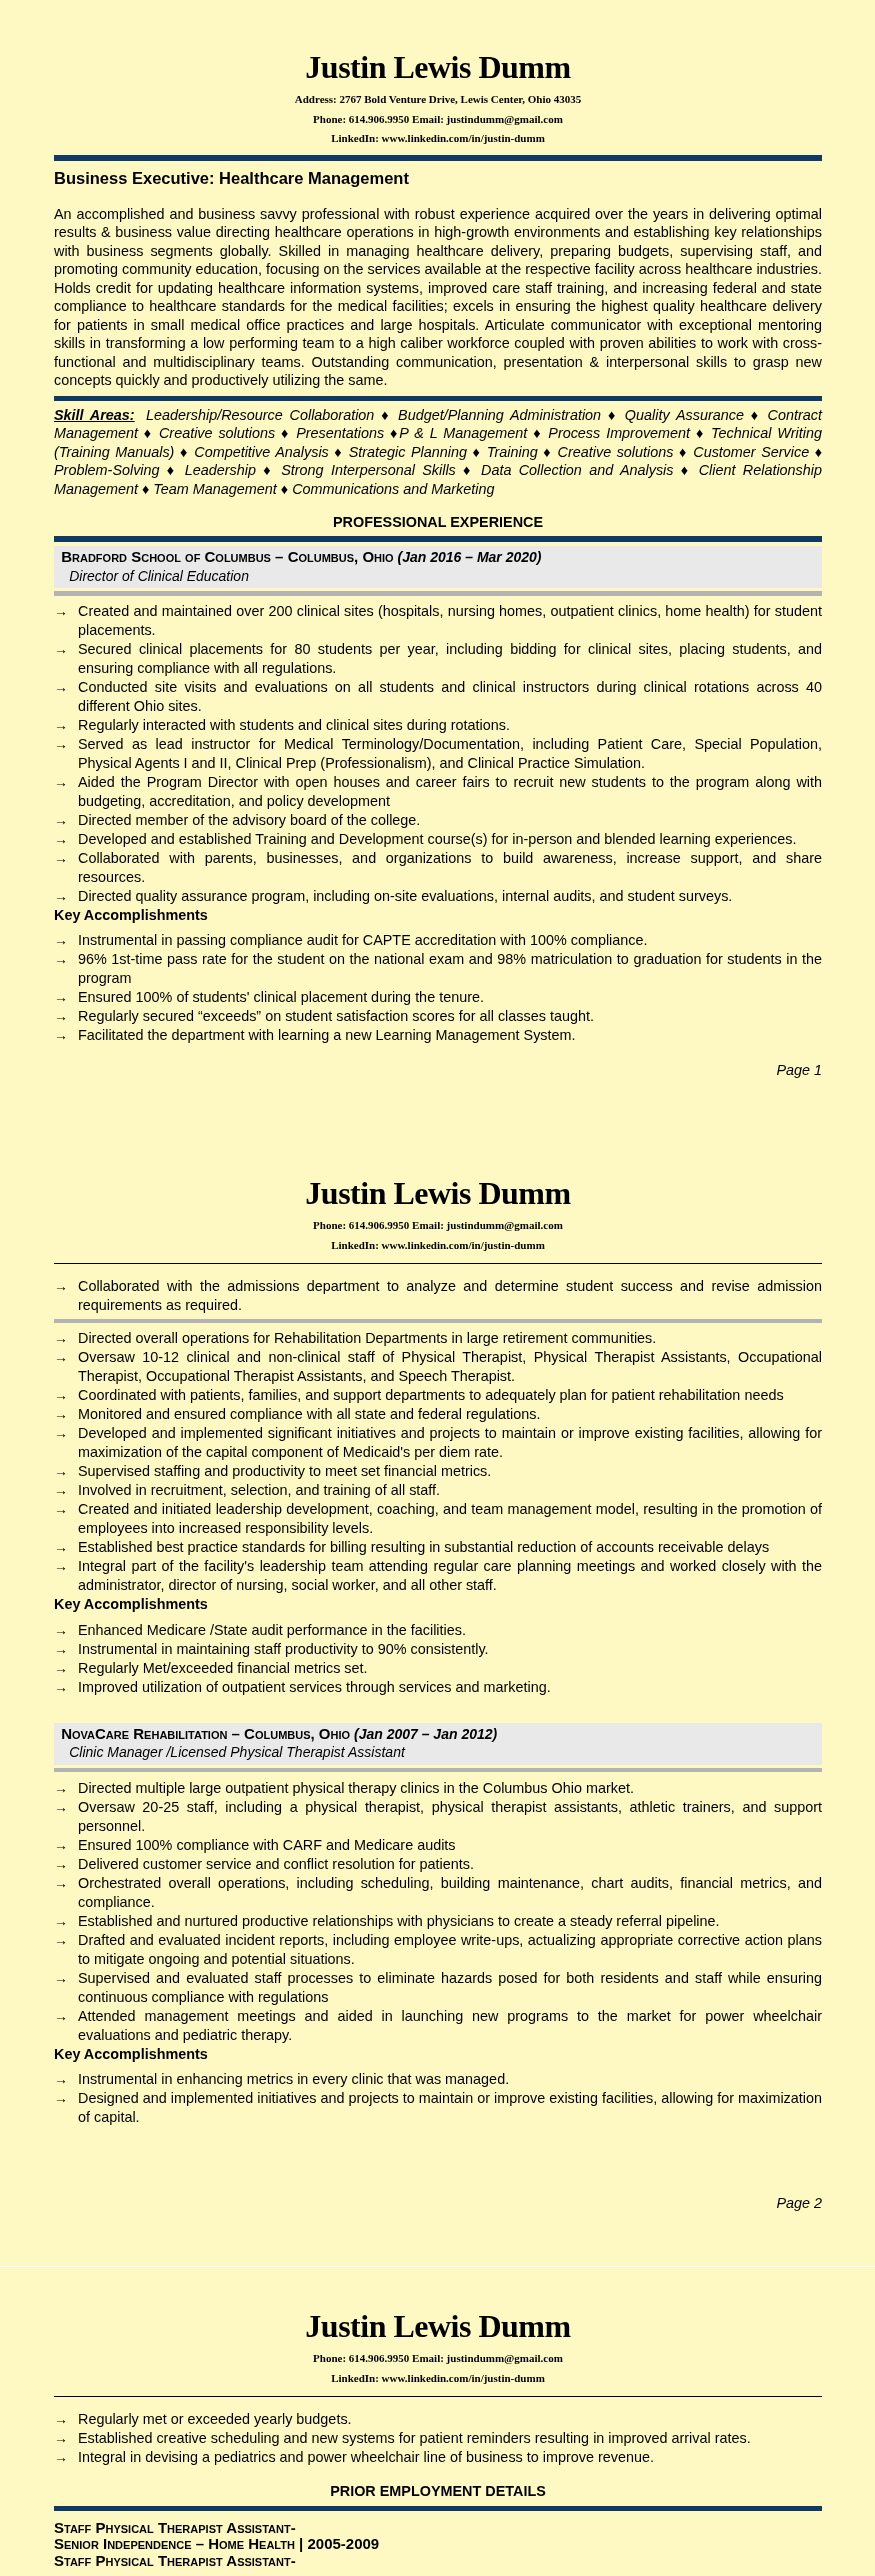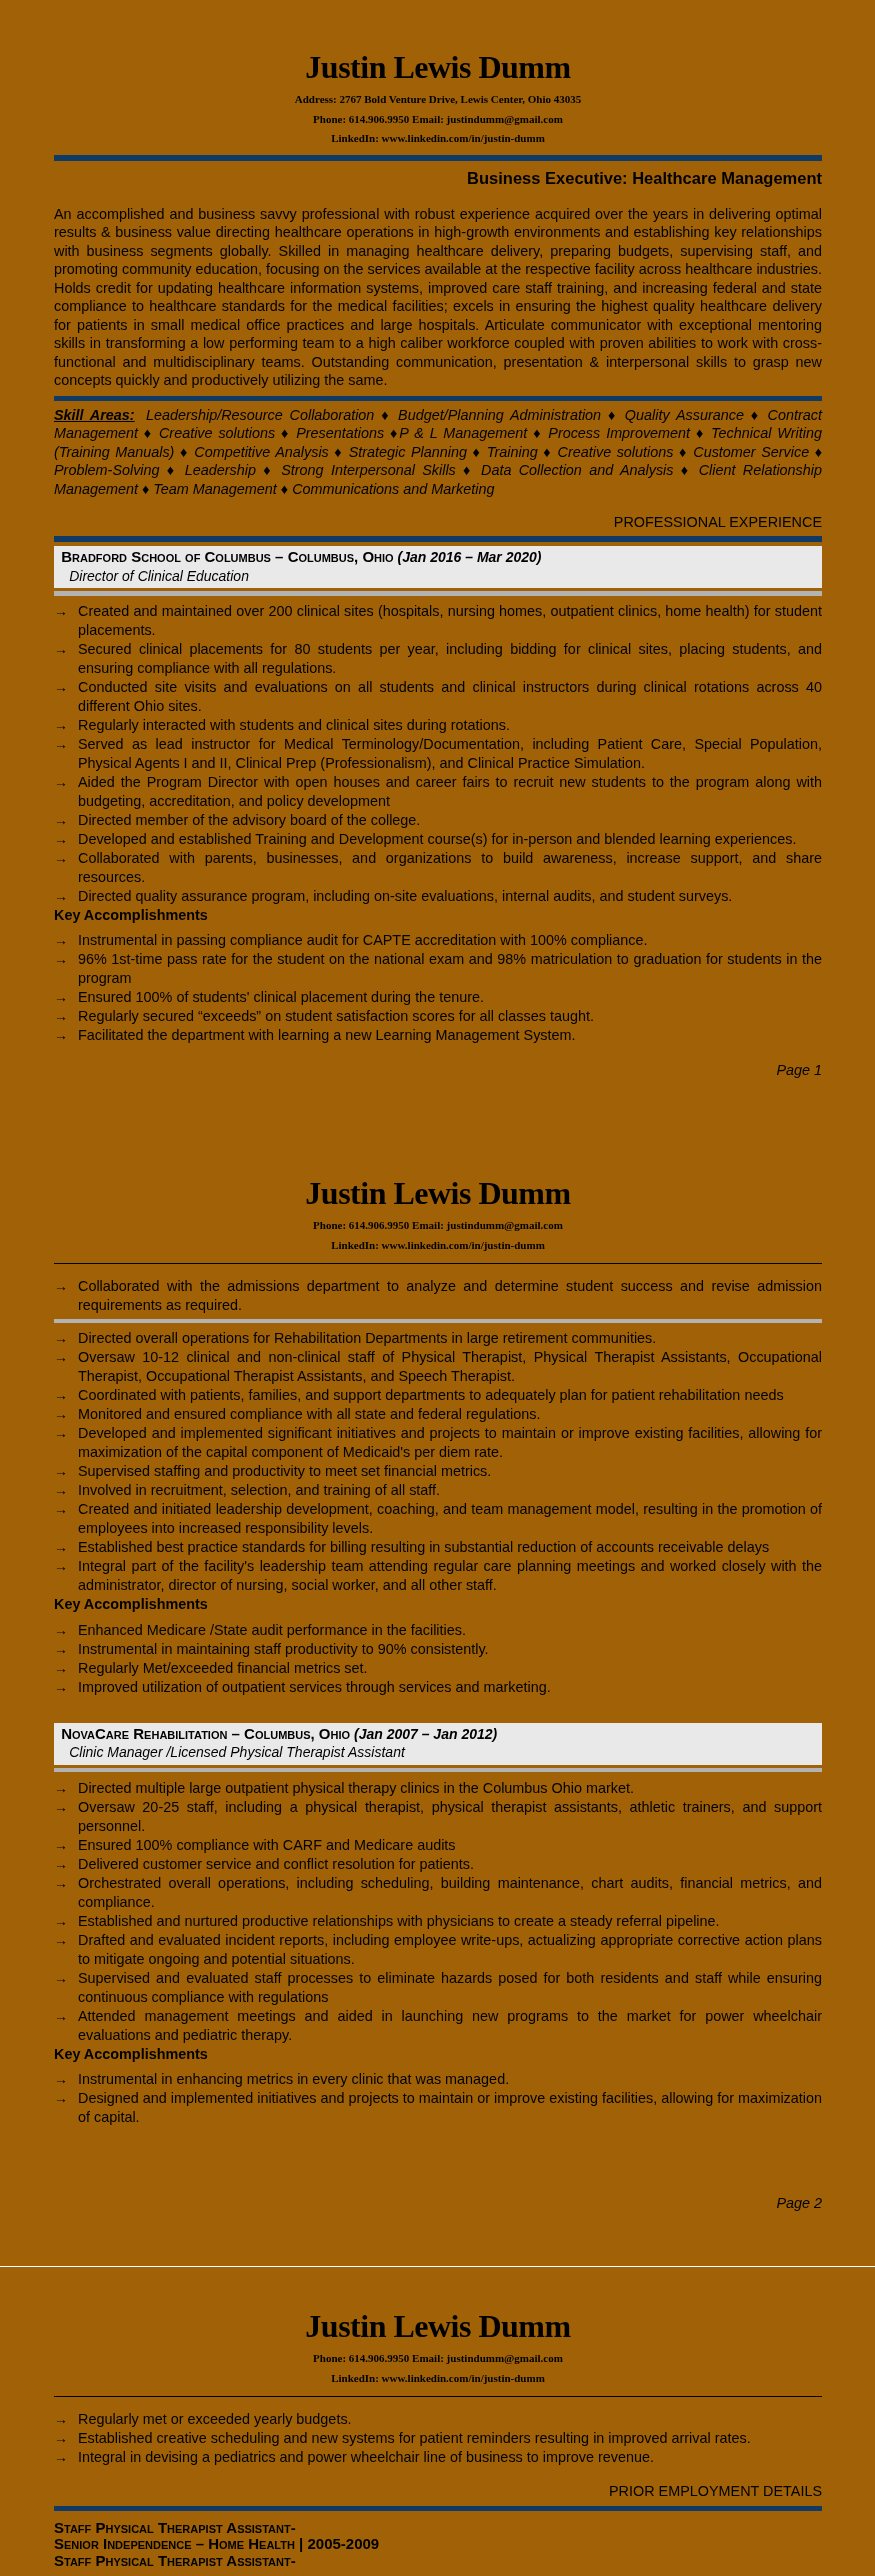--- a/index.html
+++ b/index.html
@@ -3,47 +3,47 @@
 <meta charset="utf-8">
 <style>
   html,body{margin:0;padding:0;background:#ffffff;}
   body{
     width:876px;height:3400px;position:relative;color:#000;
     font-family:"Liberation Sans","DejaVu Sans",sans-serif;
     -webkit-font-smoothing:antialiased;
   }
   .page{
     position:absolute;left:0;width:876px;height:1133px;
-    padding:0 54px;box-sizing:border-box;background:#a16207;overflow:hidden;
+    padding:0 54px;box-sizing:border-box;background:#fef9c3;overflow:hidden;
   }
   #p1{top:0;}#p2{top:1133px;}#p3{top:2267px;}
 
   .name{
     font-family:"Liberation Serif","DejaVu Serif",serif;font-weight:bold;
     font-size:32px;line-height:36px;text-align:center;margin-bottom:5.2px;
     letter-spacing:-0.5px;
   }
   #p1 .name{margin-top:49px;}
   #p2 .name{margin-top:42px;}
   #p3 .name{margin-top:41px;}
   .contact{
     font-family:"Liberation Serif","DejaVu Serif",serif;font-weight:bold;
     font-size:11px;line-height:19.6px;text-align:center;
   }
   .navy-rule{height:5.7px;background:#0f3a65;}
   .header-rule.navy-rule{margin-top:6.2px;}
   .thin-rule{height:1.5px;background:#000;margin-top:7.2px;}
 
-  .doc-title{font-size:16.5px;font-weight:bold;text-align:right;margin-top:8.2px;line-height:18.5px;}
+  .doc-title{font-size:16.5px;font-weight:bold;text-align:left;margin-top:8.2px;line-height:18.5px;}
   .summary{font-size:14.4px;line-height:18.5px;text-align:justify;margin-top:17px;}
   .mid-rule{margin-top:6.2px;}
   .skills{font-size:14.4px;line-height:18.5px;font-style:italic;text-align:justify;margin-top:4.1px;}
   .skills-label{font-weight:bold;text-decoration:underline;margin-right:11.3px;}
 
-  .section-head{font-size:14.4px;font-weight:normal;text-align:right;margin-top:15.5px;line-height:17.5px;}
+  .section-head{font-size:14.4px;font-weight:bold;text-align:center;margin-top:15.5px;line-height:17.5px;}
   .section-rule{margin-top:5.2px;}
 
   .job-block{background:#e9e9e9;margin-top:26px;padding:3.1px 7.2px 4.1px 7.2px;}
   .section-rule + .job-block{margin-top:4.1px;}
   .job-company{font-size:14px;font-weight:bold;line-height:15.5px;}
   .company-sc{font-variant:small-caps;font-size:15px;}
   .job-dates{font-style:italic;}
   .job-title{font-size:14px;font-weight:normal;font-style:italic;line-height:16.5px;margin-top:2.1px;margin-left:8px;}
   .job-underline{height:4.6px;background:#b3b3b3;margin-top:3.1px;}
 

